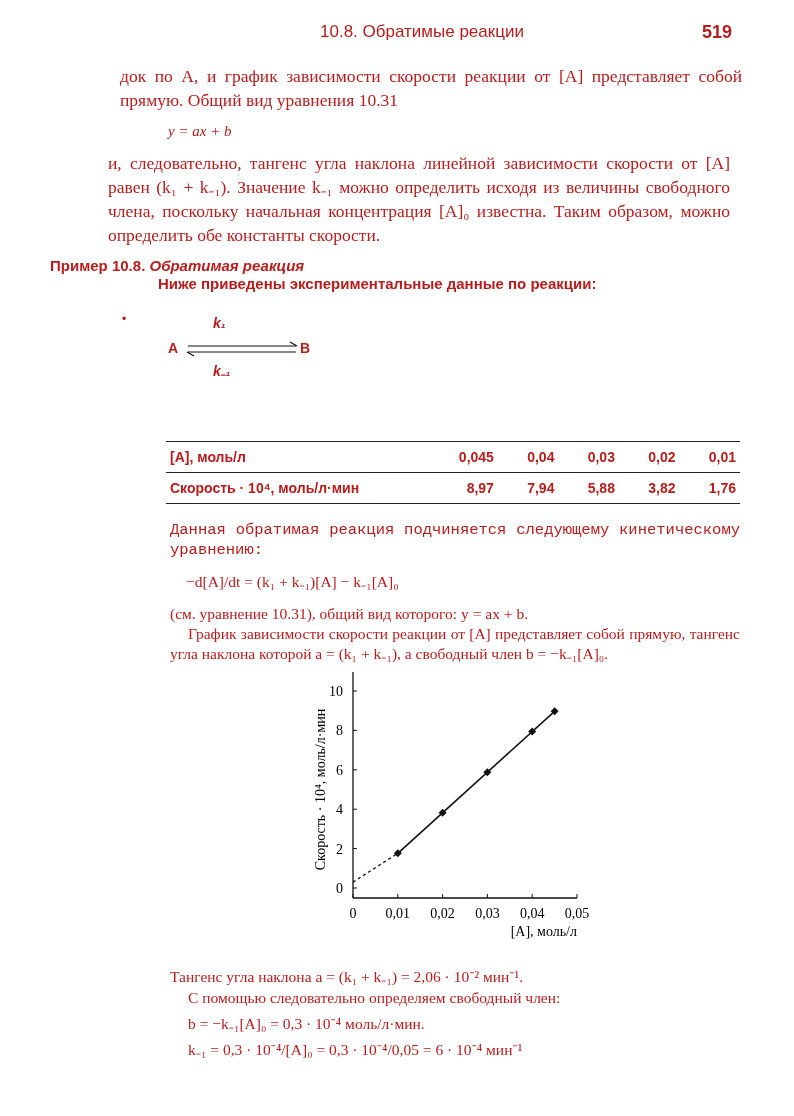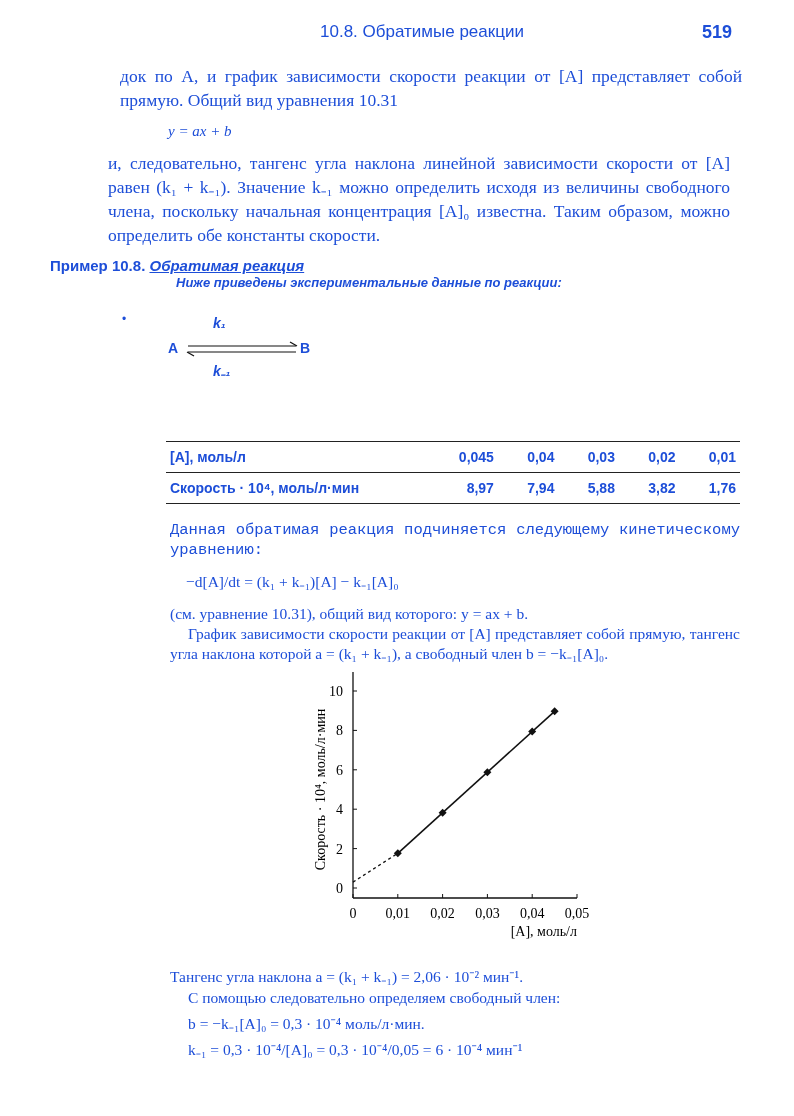--- a/index.html
+++ b/index.html
@@ -1,25 +1,25 @@
 <!DOCTYPE html>
 <html><head>
 <meta charset="utf-8">
 <style>
   body { margin:0; background:#fff; }
-  .page { position:relative; width:794px; height:1116px; background:#fff; color:#1d4ed8; font-family:"Liberation Sans", sans-serif; }
+  .page { position:relative; width:794px; height:1116px; background:#fff; color:#b91c1c; font-family:"Liberation Sans", sans-serif; }
   .hdr { position:absolute; top:22px; left:320px; font-size:17px; }
   .pnum { position:absolute; top:22px; left:702px; font-size:18px; font-weight:bold; }
   .serif { font-family:"Liberation Serif", serif; }
   .p1 { position:absolute; left:120px; top:64px; width:622px; font-size:17.5px; line-height:24px; text-align:justify; }
   .eq1 { position:absolute; left:168px; top:123px; font-size:15px; font-style:italic; font-family:"Liberation Serif", serif; }
   .p2 { position:absolute; left:108px; top:151px; width:622px; font-size:17.5px; line-height:24px; text-align:justify; }
   .ex-title { position:absolute; left:50px; top:257px; font-size:15px; font-weight:bold; }
-  .ex-title i { font-style:italic;text-decoration:underline; }
-  .ex-sub { position:absolute; left:176px; top:275px; font-size:13px; font-weight:bold;font-style:italic; }
+  .ex-title i { font-style:italic; }
+  .ex-sub { position:absolute; left:158px; top:275px; font-size:15px; font-weight:bold; }
   .bullet { position:absolute; left:122px; top:312px; font-size:12px; }
   .rx { position:absolute; left:160px; top:315px; width:150px; height:70px; font-weight:bold; font-size:14px; }
   .q { position:absolute; left:170px; top:390px; width:570px; font-size:15px; font-weight:bold; line-height:22px; }
   table.data { position:absolute; left:166px; top:441px; width:574px; border-collapse:collapse; font-size:14px; font-weight:bold; }
   table.data td { padding:7px 4px; }
   table.data tr { border-bottom:1.5px solid #222; }
   table.data { border-top:1.5px solid #222; }
   .num { text-align:right; }
   .t2 { position:absolute; left:170px; top:520px; width:570px; font-family:Liberation Mono, monospace; font-size:15.5px; line-height:20px; text-align:justify; }
   .eq2 { position:absolute; left:186px; top:570px; font-family:"Liberation Serif", serif; font-size:15.5px; }

